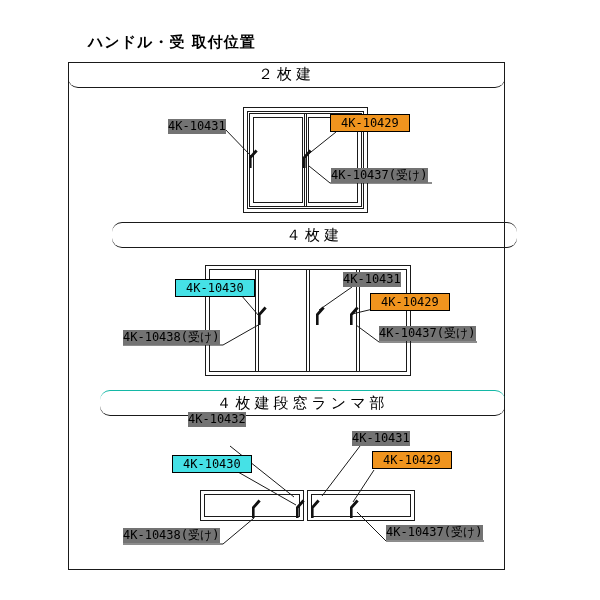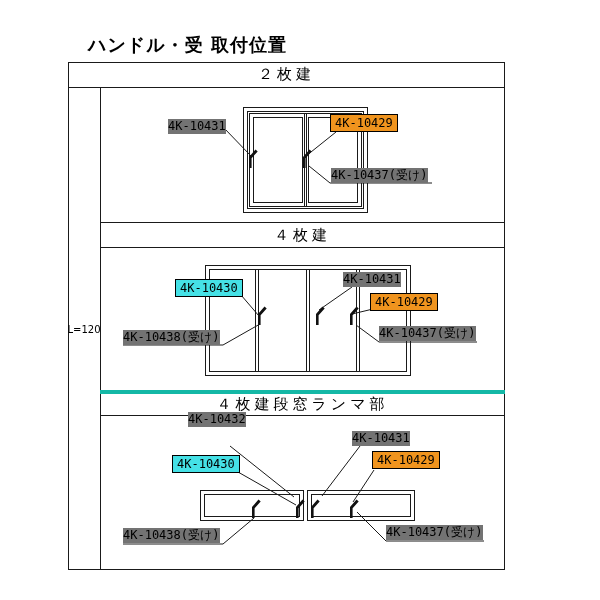--- a/index.html
+++ b/index.html
@@ -1,45 +1,42 @@
 <!DOCTYPE html>
 <html><head>
 <meta charset="utf-8">
 <style>
   html,body{margin:0;padding:0;background:#fff;}
   .canvas{position:relative;width:600px;height:600px;background:#ffffff;overflow:hidden;
           font-family:"DejaVu Sans",sans-serif;color:#000;}
   .canvas *{box-sizing:border-box;}
-  .title{position:absolute;left:88px;top:33px;font-size:18px;font-weight:bold;
+  .title{position:absolute;left:88px;top:33px;font-size:15px;font-weight:bold;
          letter-spacing:1px;white-space:nowrap;}
   .frame{position:absolute;border:1px solid #1a1a1a;background:transparent;}
   .hdr{position:absolute;display:flex;align-items:center;justify-content:center;
-       font-size:15px;letter-spacing:4px;white-space:nowrap;}
+       font-size:15px;letter-spacing:4px;white-space:nowrap;border-radius:10px;}
   .leftcol{position:absolute;left:68px;top:88px;width:33px;height:482px;
            border-right:1px solid #1a1a1a;display:flex;align-items:center;justify-content:center;}
   .leftcol span{font-size:10px;letter-spacing:0;white-space:nowrap;}
   svg.overlay{position:absolute;left:0;top:0;pointer-events:none;}
   .part{position:absolute;font-family:"DejaVu Sans Mono","DejaVu Sans",monospace;
         font-size:12px;line-height:15px;white-space:nowrap;background:#737373;}
-  .hl{border:1px solid #000;padding:0 4px;line-height:16px;}
+  .hl{border:1px solid #000;padding:0 10px;line-height:16px;}
 </style>
 </head>
 <body>
 
 <div class="canvas">
 
   <div class="title">ハンドル・受 取付位置</div>
 
   <div class="frame" style="left:68px;top:62px;width:437px;height:508px;"></div>
   <div class="hdr" style="left:68px;top:62px;width:437px;height:26px;border-bottom:1px solid #1a1a1a;">２枚建</div>
-  <div class="leftcol">
-    <span>L=120</span>
-  </div>
-  <div class="hdr" style="left:100px;top:222px;width:405px;height:26px;border-top:1px solid #1a1a1a;border-bottom:1px solid #1a1a1a;">４枚建</div>
-  <div class="hdr" style="left:100px;top:390px;width:405px;height:26px;border-top:4px solid #14b8a6;border-bottom:1px solid #1a1a1a;font-family:Liberation Serif, serif;">４枚建段窓ランマ部</div>
+  <div class="hdr" style="left:112px;top:222px;width:405px;height:26px;border-top:1px solid #1a1a1a;border-bottom:1px solid #1a1a1a;">４枚建</div>
+  <div class="hdr" style="left:100px;top:390px;width:405px;height:26px;border-top:1px solid #14b8a6;border-bottom:1px solid #1a1a1a;font-family:Liberation Serif, serif;">４枚建段窓ランマ部</div>
 
   <svg class="overlay" width="600" height="600">
     <defs>
       <g id="handle-glyph">
         <path d="M3,20 L3,9 L9.5,1.5 L11.7,3.4 L5.6,10.2 L5.6,20 Z" fill="#111" stroke="none"></path>
       </g>
     </defs>
 
     <g stroke="#1a1a1a" stroke-width="1" fill="none">
 

